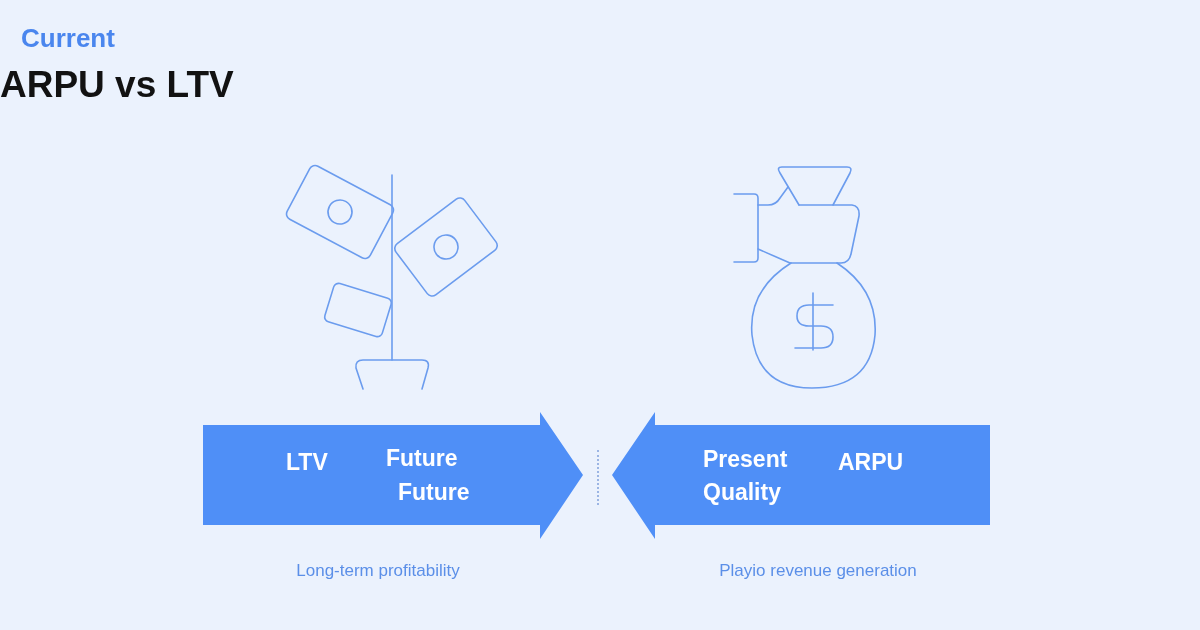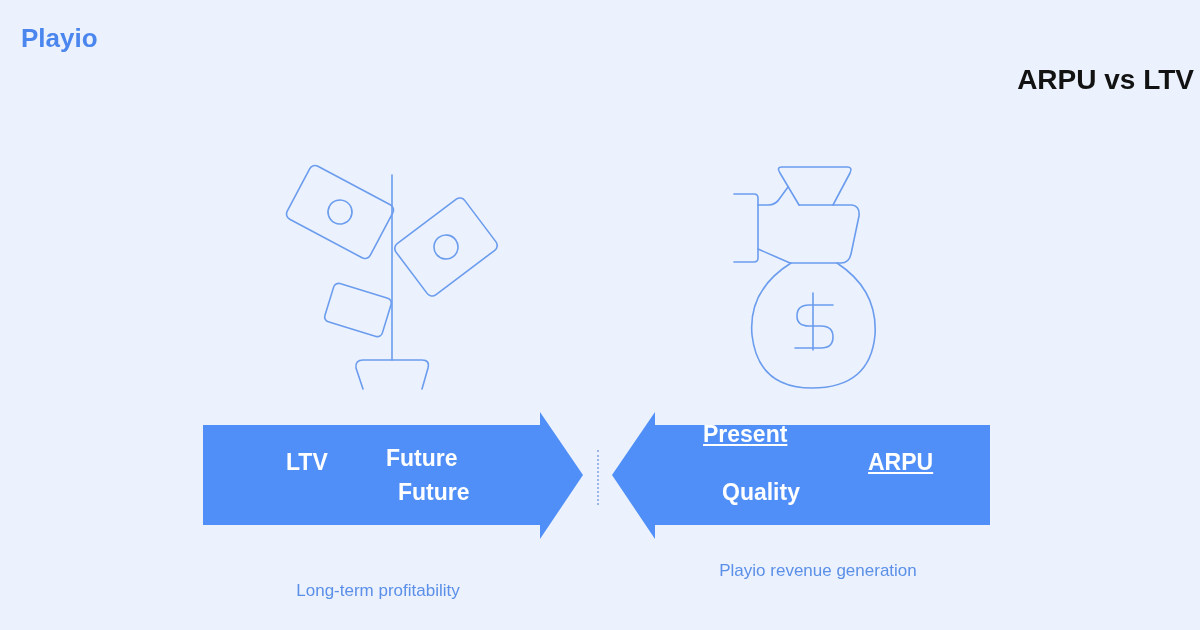--- a/index.html
+++ b/index.html
@@ -9,40 +9,40 @@
     font-family: "Liberation Sans", "DejaVu Sans", sans-serif;
     position: relative;
   }
   .logo {
     position: absolute; left: 21px; top: 23px;
     font-size: 26px; font-weight: bold; color: #4a86ee;
     letter-spacing: 0px;
   }
   .title {
     position: absolute; left: 0; width: 1194px; top: 64px;
-    text-align: right; font-size: 28px; font-weight: bold; color: #121212;
+    text-align: left; font-size: 37px; font-weight: bold; color: #121212;
   }
   .icon-svg { position: absolute; }
   .arrow { position: absolute; }
   .arrow-text {
     position: absolute; color: #ffffff; font-weight: bold; font-size: 23px;
     line-height: 34px;
   }
   .caption {
     position: absolute; font-size: 17px; color: #5b8fe8; text-align: center;
   }
   .divider {
     position: absolute; left: 597px; top: 450px; width: 0; height: 55px;
     border-left: 2px dotted #9bb5e4;
   }
 </style>
 </head>
 <body>
 
-<div class="logo">Playio</div>
+<div class="logo">Current</div>
 <div class="title">ARPU vs LTV</div>
 
 <svg class="icon-svg" style="left:270px; top:150px;" width="250" height="250" viewBox="0 0 250 250" fill="none" stroke="#6b9cee" stroke-width="1.6" stroke-linecap="round" stroke-linejoin="round">
 
   <line x1="122" y1="25" x2="122" y2="210"></line>
 
   <g transform="translate(70,62) rotate(28)">
     <rect x="-47" y="-30" width="94" height="60" rx="6"></rect>
     <circle cx="0" cy="0" r="12"></circle>
   </g>
@@ -78,18 +78,18 @@
 </svg>
 <div class="arrow-text" style="left:286px; top:445px;">LTV</div>
 <div class="arrow-text" style="left:386px; top:441px;">Future</div>
 <div class="arrow-text" style="left:398px; top:475px;">Future</div>
 
 <div class="divider"></div>
 
 <svg class="arrow" style="left:612px; top:412px;" width="380" height="127" viewBox="0 0 380 127">
   <polygon points="378,13 43,13 43,0 0,63 43,127 43,113 378,113" fill="#4f8ff7"></polygon>
 </svg>
-<div class="arrow-text" style="left:703px; top:417px;text-decoration:underline;">Present</div>
-<div class="arrow-text" style="left:722px; top:475px;">Quality</div>
-<div class="arrow-text" style="left:868px; top:445px;text-decoration:underline;">ARPU</div>
+<div class="arrow-text" style="left:703px; top:442px;">Present</div>
+<div class="arrow-text" style="left:703px; top:475px;">Quality</div>
+<div class="arrow-text" style="left:838px; top:445px;">ARPU</div>
 
-<div class="caption" style="left:248px; width:260px; top:561px;margin-top:20px;">Long-term profitability</div>
+<div class="caption" style="left:248px; width:260px; top:561px;">Long-term profitability</div>
 <div class="caption" style="left:688px; width:260px; top:561px;">Playio revenue generation</div>
 
 </body></html>

